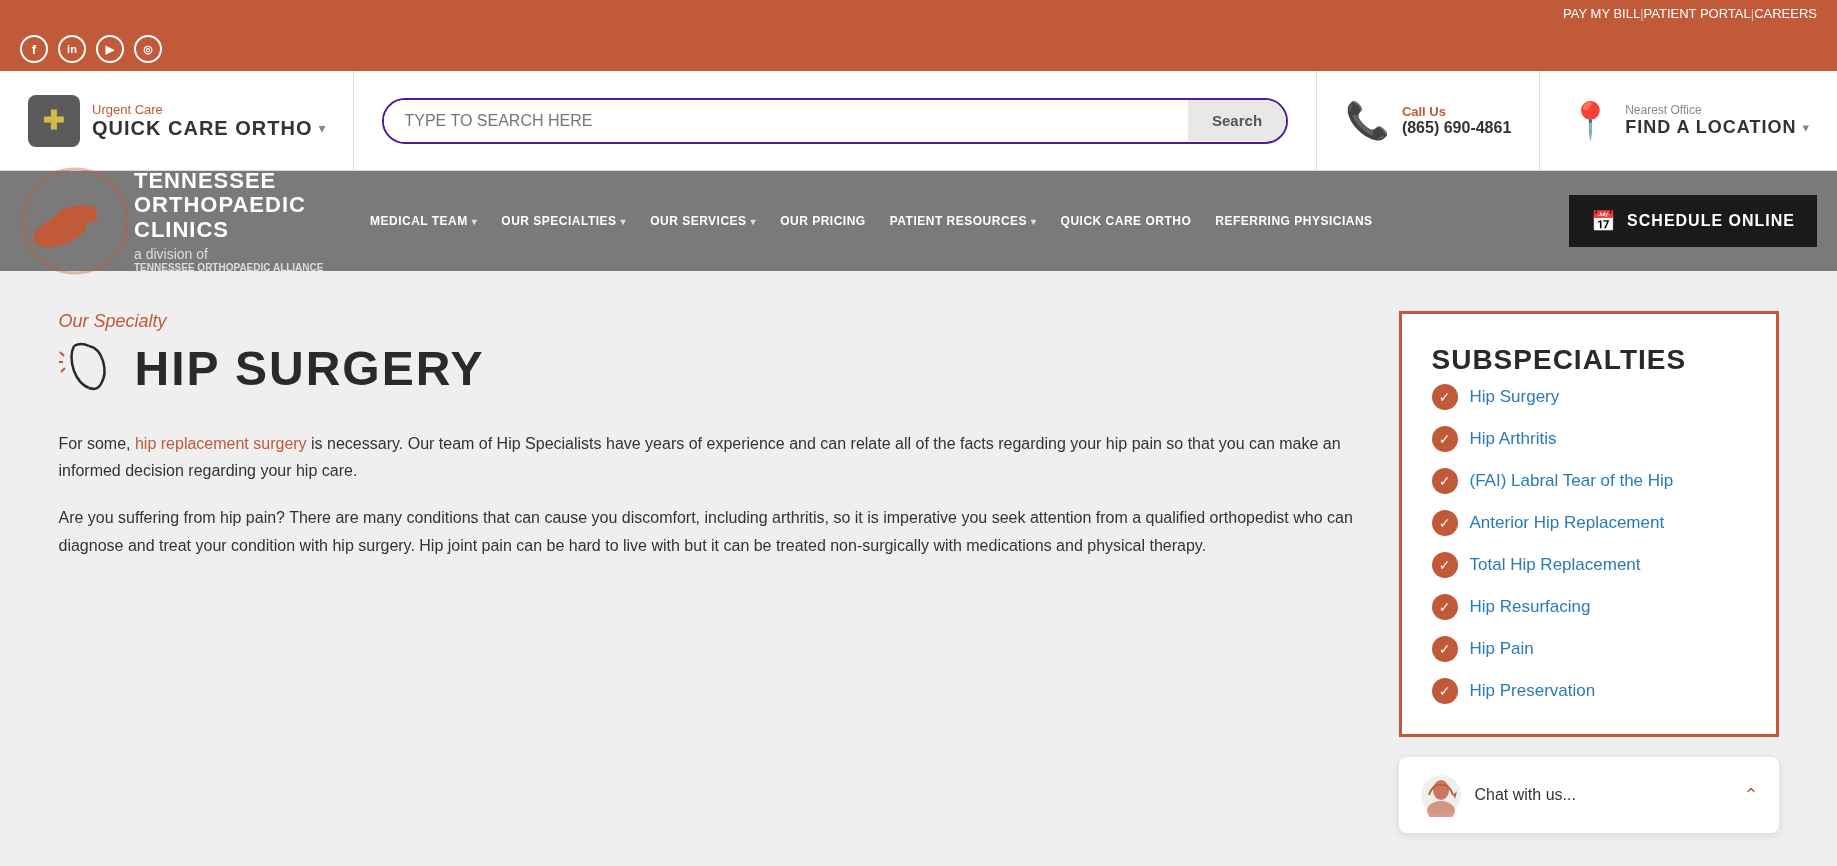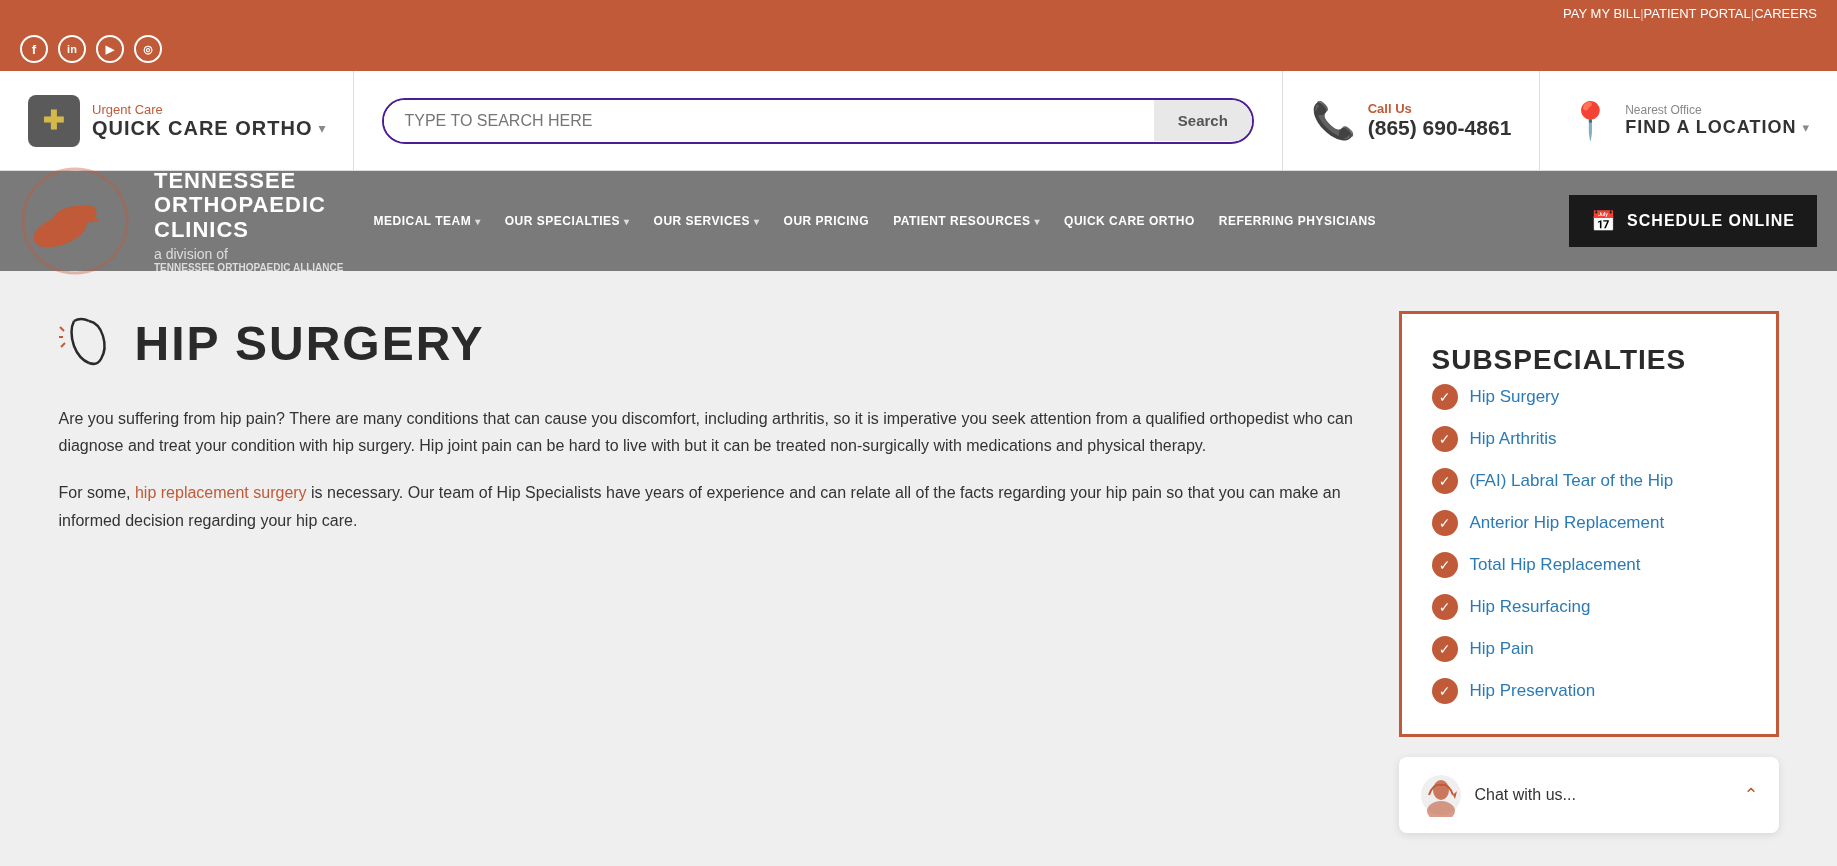--- a/index.html
+++ b/index.html
@@ -86,40 +86,40 @@
       padding: 12px 24px;
       font-size: 15px;
       color: #555;
       cursor: pointer;
       font-weight: 600;
     }
 
     .call-section { min-width: 200px; }
     .call-icon { font-size: 36px; color: #c05a38; }
     .call-text .label { color: #c05a38; font-size: 13px; font-weight: bold; }
-    .call-text .number { color: #333; font-size: 21px; font-weight: bold; }
+    .call-text .number { color: #333; font-size: 16px; font-weight: bold; }
 
     .location-section { min-width: 260px; }
     .location-icon { font-size: 36px; color: #c05a38; }
     .location-text .label { color: #888; font-size: 12px; }
     .location-text .main { color: #333; font-size: 18px; font-weight: bold; text-transform: uppercase; letter-spacing: 1px; }
     .location-text .arrow { color: #888; font-size: 13px; }
 
     
     .navbar {
       background: #7a7a7a;
       display: flex;
       align-items: center;
       padding: 0 20px;
       height: 100px;
     }
     .logo-area {
       display: flex;
       align-items: center;
-      gap: 24px;
+      gap: 4px;
       min-width: 320px;
     }
     .logo-text {
       color: white;
     }
     .logo-text .name { font-size: 22px; font-weight: 900; line-height: 1.1; text-transform: uppercase; letter-spacing: 1px; }
     .logo-text .division { font-size: 14px; color: #ddd; margin-top: 4px; }
     .logo-text .alliance { font-size: 10px; color: #ddd; font-weight: bold; }
 
     .nav-links {
@@ -389,42 +389,43 @@
 
   <button class="schedule-btn">
     <span class="cal-icon">📅</span>
     <span>SCHEDULE ONLINE</span>
   </button>
 </div>
 
 <div class="main-content">
 
   <div class="content-left">
+    <div class="specialty-label">Our Specialty</div>
     <div class="specialty-header">
       <div class="hip-icon">
         <svg width="60" height="60" viewBox="0 0 60 60">
 
           <g stroke="#c05a38" stroke-width="2" fill="none">
             <path d="M15 10 Q10 20 15 35 Q20 48 30 52" stroke="#2a2a2a" stroke-width="2.5"></path>
             <path d="M30 52 Q38 55 42 48 Q48 38 44 25 Q40 12 30 10" stroke="#2a2a2a" stroke-width="2.5"></path>
             <path d="M15 10 Q22 6 30 10" stroke="#2a2a2a" stroke-width="2.5"></path>
 
             <line x1="5" y1="20" x2="1" y2="16" stroke="#c05a38" stroke-width="2"></line>
             <line x1="4" y1="26" x2="0" y2="26" stroke="#c05a38" stroke-width="2"></line>
             <line x1="6" y1="32" x2="2" y2="36" stroke="#c05a38" stroke-width="2"></line>
           </g>
         </svg>
       </div>
       <h1 class="specialty-title">HIP SURGERY</h1>
     </div>
 
-    <p class="content-text">Are you suffering from hip pain? There are many conditions that can cause you discomfort, including arthritis, so it is imperative you seek attention from a qualified orthopedist who can diagnose and treat your condition with hip surgery. Hip joint pain can be hard to live with but it can be treated non-surgically with medications and physical therapy.</p>
     <p class="content-text">
       <span>For some, </span><a class="content-link">hip replacement surgery</a><span> is necessary. Our team of Hip Specialists have years of experience and can relate all of the facts regarding your hip pain so that you can make an informed decision regarding your hip care.</span>
     </p>
+    <p class="content-text">Are you suffering from hip pain? There are many conditions that can cause you discomfort, including arthritis, so it is imperative you seek attention from a qualified orthopedist who can diagnose and treat your condition with hip surgery. Hip joint pain can be hard to live with but it can be treated non-surgically with medications and physical therapy.</p>
   </div>
 
   <div class="sidebar">
     <div class="subspecialties-box">
       <h2 class="sub-title">SUBSPECIALTIES</h2>
       <ul class="sub-list">
         <li>
           <div class="check-icon">✓</div>
           <a class="sub-link">Hip Surgery</a>
         </li>

